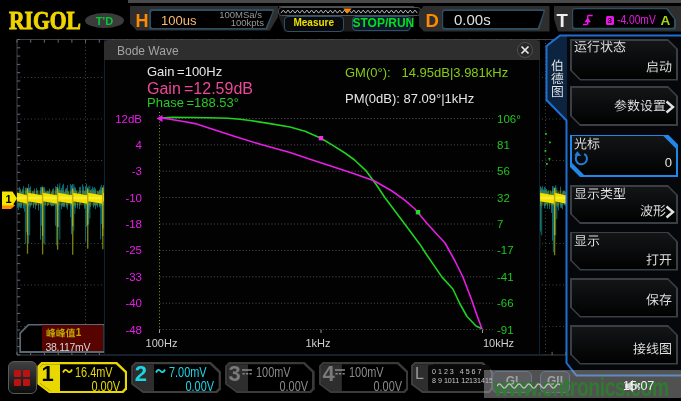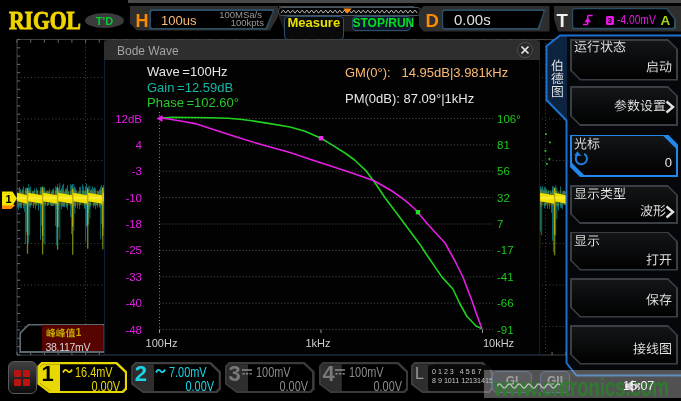--- a/index.html
+++ b/index.html
@@ -13,21 +13,21 @@
 <div class="a" style="left:149.3px;top:9.1px;width:125.3px;height:20.5px;background:#2c4f63;border-radius:3px;clip-path:polygon(0 0,100% 0,94% 100%,0 100%)"></div>
 <div class="a" style="left:151px;top:10.8px;width:121.9px;height:17.1px;background:#000;border-radius:2px;clip-path:polygon(0 0,100% 0,94% 100%,0 100%)"></div>
 <div class="a" style="left:161px;top:13px;color:#fdba74;font-size:13px">100us</div>
 <div class="a" style="left:182px;top:10.8px;width:80px;text-align:right;color:#989898;font-size:9.5px;line-height:8.6px">100MSa/s<br><span style="position:relative;left:2px">100kpts</span></div>
 <div class="a" style="left:279px;top:6px;width:135px;height:25.5px;background:#1b1b1b;border-top:1px solid #4a4a4a;clip-path:polygon(0 0,100% 0,100% 45%,96% 100%,4% 100%,0 45%)"></div>
 <svg class="a" style="left:277.5px;top:7px" width="143" height="9">
     <rect x="0.5" y="0.5" width="142" height="8" rx="3" fill="#050505" stroke="#4a555e" stroke-width="1"></rect>
     <polyline points="3.0,6.1 5.3,3.1 7.7,6.1 10.0,3.1 12.4,6.1 14.7,3.1 17.1,6.1 19.4,3.1 21.8,6.1 24.2,3.1 26.5,6.1 28.9,3.1 31.2,6.1 33.6,3.1 35.9,6.1 38.3,3.1 40.6,6.1 43.0,3.1 45.3,6.1 47.7,3.1 50.0,6.1 52.4,3.1 54.7,6.1 57.1,3.1 59.4,6.1 61.8,3.1 64.1,6.1 66.5,3.1 68.8,6.1 71.2,3.1 73.5,6.1 75.8,3.1 78.2,6.1 80.5,3.1 82.9,6.1 85.2,3.1 87.6,6.1 89.9,3.1 92.3,6.1 94.6,3.1 97.0,6.1 99.3,3.1 101.7,6.1 104.0,3.1 106.4,6.1 108.7,3.1 111.1,6.1 113.4,3.1 115.8,6.1 118.1,3.1 120.5,6.1 122.8,3.1 125.2,6.1 127.5,3.1 129.9,6.1 132.2,3.1 134.6,6.1 136.9,3.1 139.3,6.1" fill="none" stroke="#cdcdcd" stroke-width="0.9"></polyline>
     <polygon points="65.3,1.5 73.7,1.5 69.5,6.6" fill="#ff8a00"></polygon>
   </svg>
-<div class="a" style="left:283.5px;top:16px;width:60.5px;height:24px;background:#0a0a0a;border:1.5px solid #2c4f6e;border-radius:4px;color:#e8e000;font-weight:bold;font-size:13px;text-align:center;line-height:12px">Measure</div>
+<div class="a" style="left:283.5px;top:16px;width:60.5px;height:16px;background:#0a0a0a;border:1.5px solid #2c4f6e;border-radius:4px;color:#e8e000;font-weight:bold;font-size:10px;text-align:center;line-height:12px">Measure</div>
 <div class="a" style="left:351.5px;top:16px;width:59px;height:15px;background:#0f172a;border:1.5px solid #2c4f6e;border-radius:4px;color:#00e020;font-weight:bold;font-size:12px;text-align:center;line-height:12px">STOP/RUN</div>
 <div class="a" style="left:418.5px;top:6px;width:131px;height:25.5px;background:#2e2e2e;clip-path:polygon(5px 0,100% 0,100% 100%,4% 100%,0 calc(100% - 6px),0 6px)"></div>
 <div class="a" style="left:425.5px;top:10px;color:#ff8a00;font-weight:bold;font-size:18.5px">D</div>
 <div class="a" style="left:441.5px;top:9.3px;width:104px;height:20.4px;background:#2c4f63;border-radius:3px;clip-path:polygon(0 0,100% 0,94% 100%,0 100%)"></div>
 <div class="a" style="left:443.2px;top:11px;width:100.6px;height:17px;background:#000;border-radius:2px;clip-path:polygon(0 0,100% 0,94% 100%,0 100%)"></div>
 <div class="a" style="left:454px;top:11px;color:#e0e0e0;font-size:15px">0.00s</div>
 <div class="a" style="left:553.5px;top:6px;width:127.5px;height:25.5px;background:#2e2e2e;clip-path:polygon(0 0,100% 0,100% 100%,3.5% 100%,0 45%)"></div>
 <div class="a" style="left:556.5px;top:9.7px;color:#f0f0f0;font-weight:bold;font-size:18.5px">T</div>
 <div class="a" style="left:571.5px;top:7.5px;width:104.5px;height:22px;background:#2c4f63;border-radius:3px;clip-path:polygon(0 0,calc(100% - 9px) 0,100% 55%,100% 100%,0 100%)"></div>
 <div class="a" style="left:573.2px;top:9.2px;width:101.1px;height:18.6px;background:#000;border-radius:2px;clip-path:polygon(0 0,calc(100% - 8px) 0,100% 55%,100% 100%,0 100%)"></div>
@@ -201,24 +201,24 @@
   </svg>
 <div class="a" style="left:75.8px;top:327.3px;color:#c2a800;font-weight:bold;font-size:10px">1</div>
 <div class="a" style="left:45.5px;top:340.8px;color:#d8d8d8;font-size:10.5px;letter-spacing:-0.3px">38.117mV</div>
 <div class="a" style="left:104px;top:40px;width:435.5px;height:314.5px;background:#020202;border:1.5px solid #0c2236;border-top:none"></div>
 <div class="a" style="left:104px;top:40px;width:435.5px;height:19.5px;background:#2e2e2e;border-radius:4px 4px 0 0"></div>
 <div class="a" style="left:117px;top:43.5px;color:#a3a3a3;font-size:12px">Bode Wave</div>
 <div class="a" style="left:516.5px;top:41.5px;width:16px;height:16px;background:#282828;border:1.5px solid #4f4f4f;border-radius:50%"></div>
 <svg class="a" style="left:519.5px;top:44.5px" width="10" height="10">
     <path d="M1.5,1.5 L8.5,8.5 M8.5,1.5 L1.5,8.5" stroke="#e8e8e8" stroke-width="1.7"></path>
   </svg>
-<div class="a" style="left:147px;top:63.5px;color:#e6e6e6;font-size:13px">Wave =100Hz</div>
-<div class="a" style="left:147px;top:79.5px;color:#14b8a6;font-size:13px">Gain =12.59dB</div>
-<div class="a" style="left:147px;top:95px;color:#28c828;font-size:13px">Phase =102.60°</div>
-<div class="a" style="left:345px;top:64.5px;color:#fdba74;font-size:13px">GM(0°):&nbsp;&nbsp;&nbsp;14.95dB|3.981kHz</div>
+<div class="a" style="left:147px;top:63.5px;color:#e6e6e6;font-size:13px">Gain =100Hz</div>
+<div class="a" style="left:147px;top:79.5px;color:#ec4899;font-size:16px">Gain =12.59dB</div>
+<div class="a" style="left:147px;top:95px;color:#28c828;font-size:13px">Phase =188.53°</div>
+<div class="a" style="left:345px;top:64.5px;color:#84cc16;font-size:13px">GM(0°):&nbsp;&nbsp;&nbsp;14.95dB|3.981kHz</div>
 <div class="a" style="left:345px;top:90.5px;color:#e6e6e6;font-size:13px">PM(0dB):&nbsp;87.09°|1kHz</div>
 <svg class="a" style="left:104px;top:40px" width="436" height="309" viewBox="104 40 436 309">
     <line x1="159.5" y1="118.5" x2="493" y2="118.5" stroke="#565656" stroke-width="1" stroke-dasharray="1 2.2"></line>
     <line x1="159.5" y1="144.9" x2="493" y2="144.9" stroke="#565656" stroke-width="1" stroke-dasharray="1 2.2"></line>
     <line x1="159.5" y1="171.2" x2="493" y2="171.2" stroke="#565656" stroke-width="1" stroke-dasharray="1 2.2"></line>
     <line x1="159.5" y1="197.6" x2="493" y2="197.6" stroke="#565656" stroke-width="1" stroke-dasharray="1 2.2"></line>
     <line x1="159.5" y1="224.0" x2="493" y2="224.0" stroke="#565656" stroke-width="1" stroke-dasharray="1 2.2"></line>
     <line x1="159.5" y1="250.4" x2="493" y2="250.4" stroke="#565656" stroke-width="1" stroke-dasharray="1 2.2"></line>
     <line x1="159.5" y1="276.8" x2="493" y2="276.8" stroke="#565656" stroke-width="1" stroke-dasharray="1 2.2"></line>
     <line x1="159.5" y1="303.2" x2="493" y2="303.2" stroke="#565656" stroke-width="1" stroke-dasharray="1 2.2"></line>

